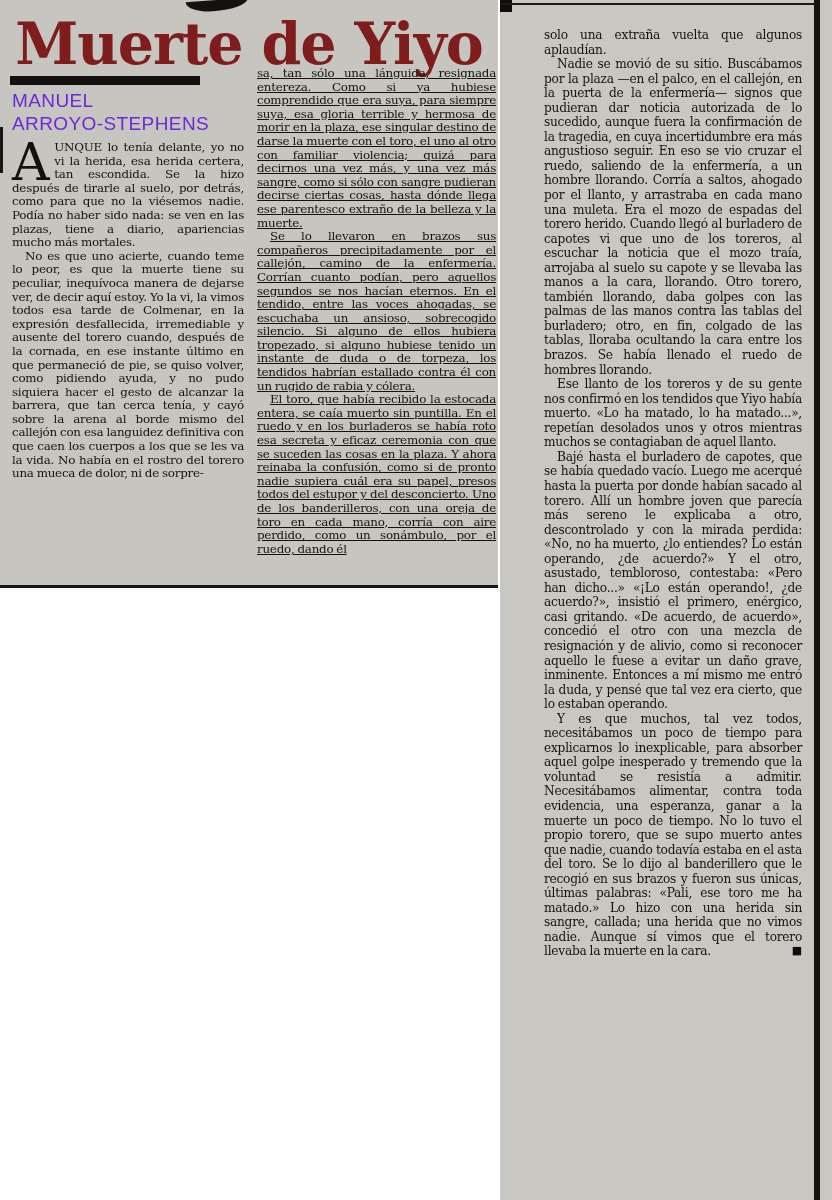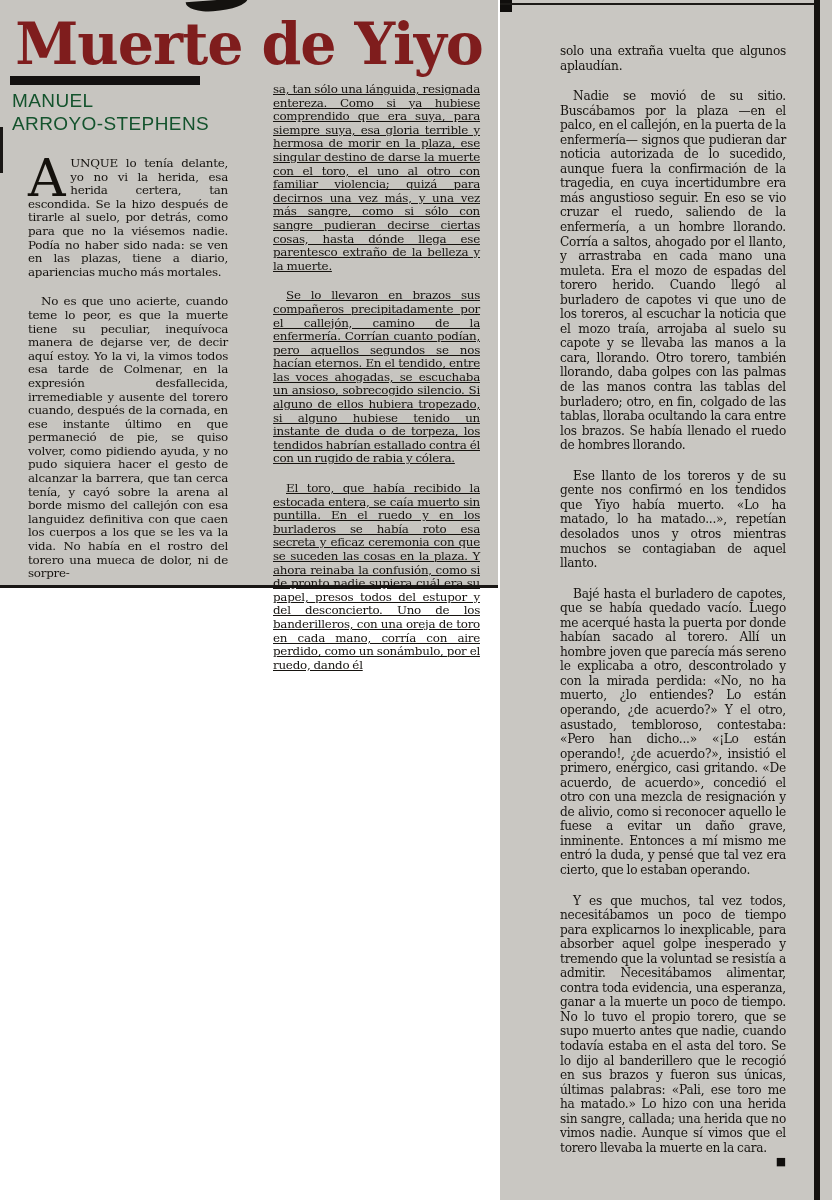--- a/index.html
+++ b/index.html
@@ -39,32 +39,32 @@
     margin-top:8px;
   }
   .headline-rule {
     position:absolute; left:10px; top:76px;
     width:190px; height:9px; background:#131110;
   }
   .author {
     position:absolute; left:12px; top:89px;
     font-family:"Liberation Sans", sans-serif;
     font-size:19px; line-height:23px;
-    color:#14532d; letter-spacing:0.4px;
+    color:#6d28d9; letter-spacing:0.4px;
     white-space:pre-line;
   }
   
   .col {
     position:absolute;
     text-align:justify;
     color:#16130f;
     letter-spacing:-0.25px;
     word-spacing:-0.5px;
   }
-  .col p { margin:16px; padding:0; }
+  .col p { margin:0; padding:0; }
   .col p.indent { text-indent:13px; }
   .col1 {
     left:12px; top:141px; width:232px;
     font-size:11.9px; line-height:13.6px;
   }
   .col2 {
     left:257px; top:67px; width:239px;
     font-size:11.9px; line-height:13.6px;text-decoration:underline;
   }
   .dropcap {

